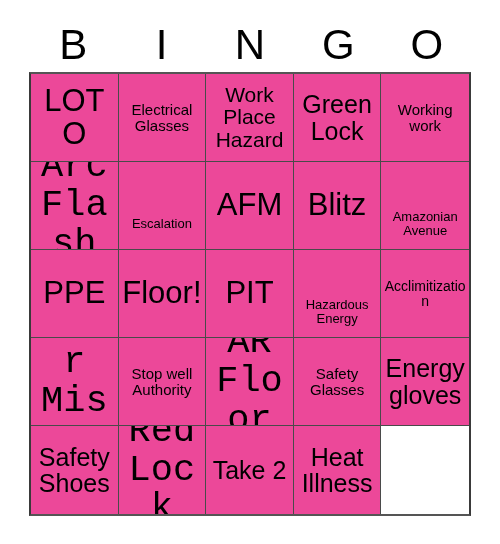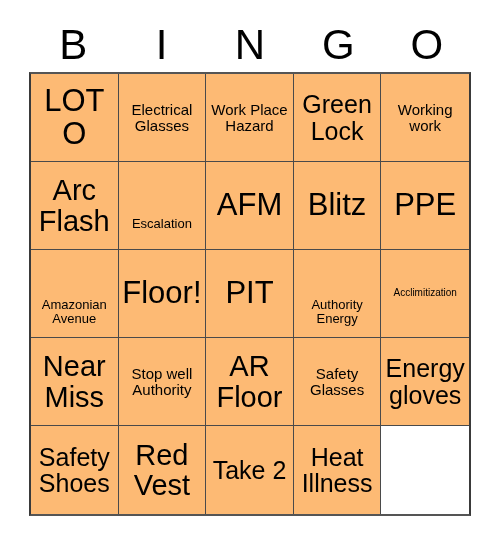--- a/index.html
+++ b/index.html
@@ -66,45 +66,45 @@
 
   .bingo-cell {
     box-sizing: border-box;
     border-right: 1px solid #4a4a4a;
     border-bottom: 1px solid #4a4a4a;
     display: flex;
     align-items: center;
     justify-content: center;
     text-align: center;
     padding: 2px 3px;
-    background: #fdba74;
+    background: #ec4899;
     overflow: hidden;
   }
   .bingo-cell:nth-child(5n) {
     border-right: none;
   }
   .bingo-cell:nth-child(n+21) {
     border-bottom: none;
   }
 
   .cell-text {
     display: block;
     width: 100%;
     line-height: 1.05;
     word-wrap: break-word;
   }
 
   
   .size-xl   { font-size: 31px; }
-  .size-lg   { font-size: 29px; }
+  .size-lg   { font-size: 37px; font-family: Liberation Mono, monospace; }
   .size-md   { font-size: 25px; }
-  .size-sm   { font-size: 15px; }
+  .size-sm   { font-size: 21px; }
   .size-xs   { font-size: 15px; }
   .size-xxs  { font-size: 13px; margin-top: 36px; }
-  .size-tiny { font-size: 10px; }
+  .size-tiny { font-size: 14px; }
 </style>
 </head>
 <body>
 
 <div id="bingo-card">
 
   <div id="bingo-header">
       <div class="header-letter">B</div>
       <div class="header-letter">I</div>
       <div class="header-letter">N</div>
@@ -134,33 +134,33 @@
       <div class="bingo-cell">
         <span class="cell-text size-xxs">Escalation</span>
       </div>
       <div class="bingo-cell">
         <span class="cell-text size-xl">AFM</span>
       </div>
       <div class="bingo-cell">
         <span class="cell-text size-xl">Blitz</span>
       </div>
       <div class="bingo-cell">
-        <span class="cell-text size-xl">PPE</span>
+        <span class="cell-text size-xxs">Amazonian Avenue</span>
       </div>
       <div class="bingo-cell">
-        <span class="cell-text size-xxs">Amazonian Avenue</span>
+        <span class="cell-text size-xl">PPE</span>
       </div>
       <div class="bingo-cell">
         <span class="cell-text size-xl">Floor!</span>
       </div>
       <div class="bingo-cell">
         <span class="cell-text size-xl">PIT</span>
       </div>
       <div class="bingo-cell">
-        <span class="cell-text size-xxs">Authority Energy</span>
+        <span class="cell-text size-xxs">Hazardous Energy</span>
       </div>
       <div class="bingo-cell">
         <span class="cell-text size-tiny">Acclimitization</span>
       </div>
       <div class="bingo-cell">
         <span class="cell-text size-lg">Near Miss</span>
       </div>
       <div class="bingo-cell">
         <span class="cell-text size-xs">Stop well Authority</span>
       </div>
@@ -170,21 +170,21 @@
       <div class="bingo-cell">
         <span class="cell-text size-xs">Safety Glasses</span>
       </div>
       <div class="bingo-cell">
         <span class="cell-text size-md">Energy gloves</span>
       </div>
       <div class="bingo-cell">
         <span class="cell-text size-md">Safety Shoes</span>
       </div>
       <div class="bingo-cell">
-        <span class="cell-text size-lg">Red Vest</span>
+        <span class="cell-text size-lg">Red Lock</span>
       </div>
       <div class="bingo-cell">
         <span class="cell-text size-md">Take 2</span>
       </div>
       <div class="bingo-cell">
         <span class="cell-text size-md">Heat Illness</span>
       </div>
     </div>
 
 </div>

